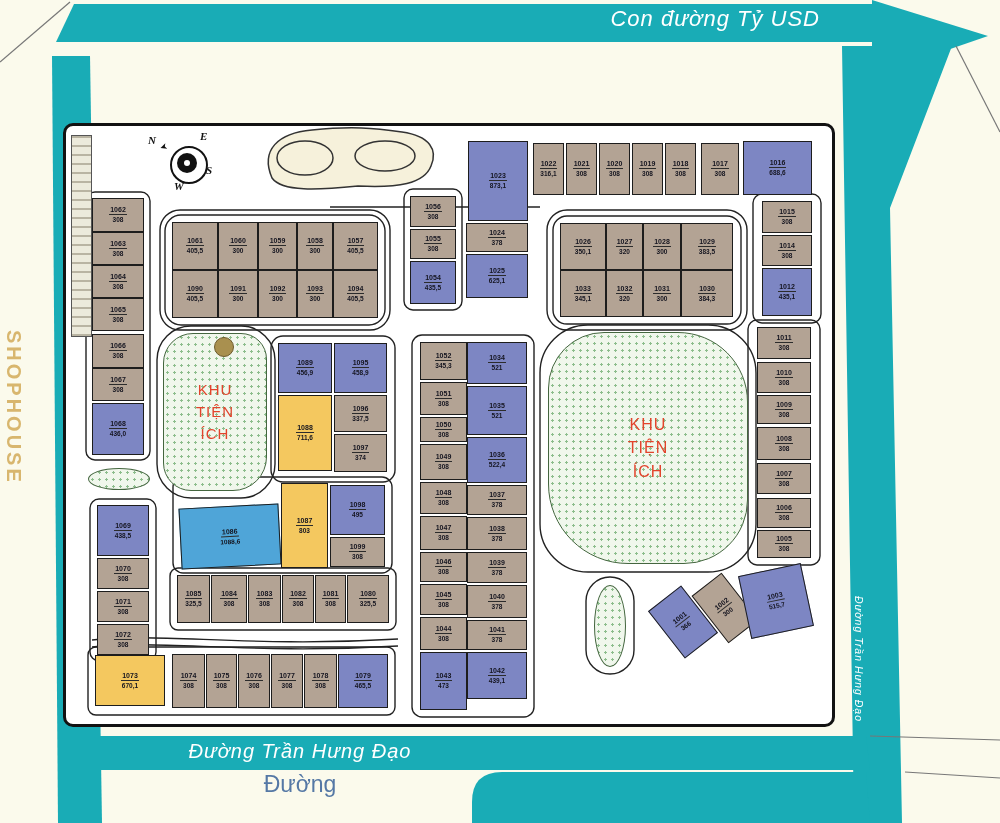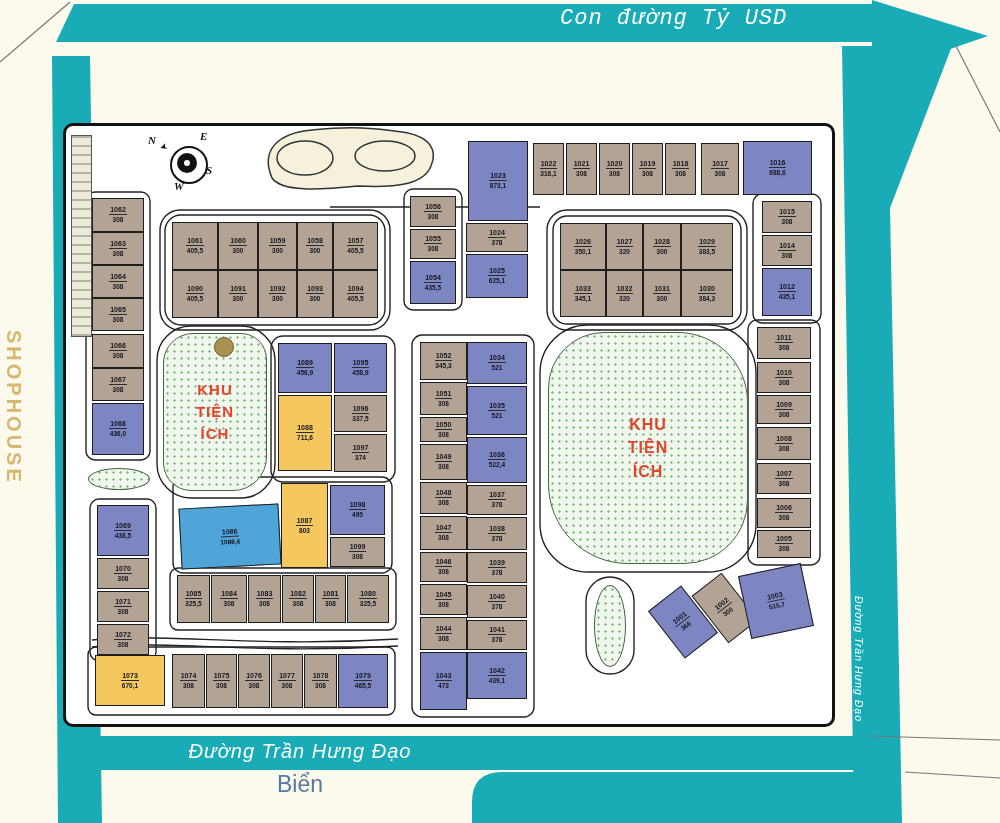--- a/index.html
+++ b/index.html
@@ -8,21 +8,21 @@
   #stage{position:absolute;inset:0;}
   svg.layer{position:absolute;left:0;top:0;}
   
   #map{position:absolute;left:63px;top:123px;width:772px;height:604px;
        background:#ffffff;border:3px solid #121212;border-radius:10px;box-sizing:border-box;}
   
   .park{position:absolute;border:1.6px solid #44663f;box-sizing:border-box;
         background-color:#f0f7ec;
         background-image:radial-gradient(circle,#8cbd8c 1.1px,rgba(0,0,0,0) 1.3px);
         background-size:7px 7px;display:flex;align-items:center;justify-content:center;}
-  .park-label{color:#e2442c;font-weight:bold;text-align:center;letter-spacing:1px;line-height:1.45;}
+  .park-label{color:#e2442c;font-weight:normal;text-align:center;letter-spacing:1px;line-height:1.45;}
   #park-left{left:163px;top:333px;width:104px;height:158px;border-radius:30px 26px 34px 28px;}
   #park-left .park-label{font-size:15px;}
   #park-right{left:548px;top:332px;width:200px;height:232px;border-radius:56px 70px 64px 80px;}
   #park-right .park-label{font-size:16px;}
   #park-oval{left:594px;top:585px;width:32px;height:82px;border-radius:50%;}
   #park-island{left:88px;top:468px;width:62px;height:22px;border-radius:50%;}
   #tree-dot{position:absolute;left:214px;top:337px;width:18px;height:18px;border-radius:50%;
             background:#a9904f;border:1.5px solid #6e5b2e;}
   
   #brick{position:absolute;left:71px;top:135px;width:19px;height:200px;border:1px solid #555;
@@ -43,21 +43,21 @@
   .lot{position:absolute;border:1px solid #1d1d1d;box-sizing:border-box;display:flex;flex-direction:column;
        align-items:center;justify-content:center;color:#14141f;text-align:center;overflow:hidden;}
   .lot .num{font-size:7px;font-weight:bold;border-bottom:1px solid #2c2c2c;padding:0 1px;line-height:1.15;}
   .lot .area{font-size:6.5px;font-weight:bold;margin-top:1px;line-height:1.1;}
   .c-tan{background:#b3a394;}
   .c-blue{background:#7d86c3;}
   .c-yellow{background:#f4c85f;}
   .c-cyan{background:#4fa5d8;}
   
   .roadtext{position:absolute;color:#ffffff;font-style:italic;letter-spacing:1px;}
-  #lbl-top{left:560px;top:6px;width:260px;text-align:left;font-size:22px;font-family:Liberation Mono, monospace;}
+  #lbl-top{left:560px;top:6px;width:260px;text-align:right;font-size:22px;}
   #lbl-bottom{left:130px;top:740px;width:340px;text-align:center;font-size:20px;}
   #lbl-right{left:853px;top:596px;height:185px;writing-mode:vertical-rl;font-size:10.5px;letter-spacing:1px;}
   #lbl-shophouse{position:absolute;left:2px;top:330px;height:210px;writing-mode:vertical-rl;
                  color:#d8b66e;font-size:20px;letter-spacing:3px;font-weight:bold;}
   #lbl-novotel{position:absolute;left:130px;top:772px;width:340px;text-align:center;
                color:#5578a5;font-size:23px;line-height:1.1;}
 </style>
 </head>
 <body>
 
@@ -524,16 +524,16 @@
         <span class="num">1042</span>
         <span class="area">439,1</span>
       </div>
     </div>
 
   <div class="roadtext" id="lbl-top">Con đường Tỷ USD</div>
   <div class="roadtext" id="lbl-bottom">Đường Trần Hưng Đạo</div>
   <div class="roadtext" id="lbl-right">Đường Trần Hưng Đạo</div>
   <div id="lbl-shophouse">SHOPHOUSE</div>
   <div id="lbl-novotel">
-    <div>Biển</div>
+    <div>Đường</div>
   </div>
 
 </div>
 
 </body></html>

